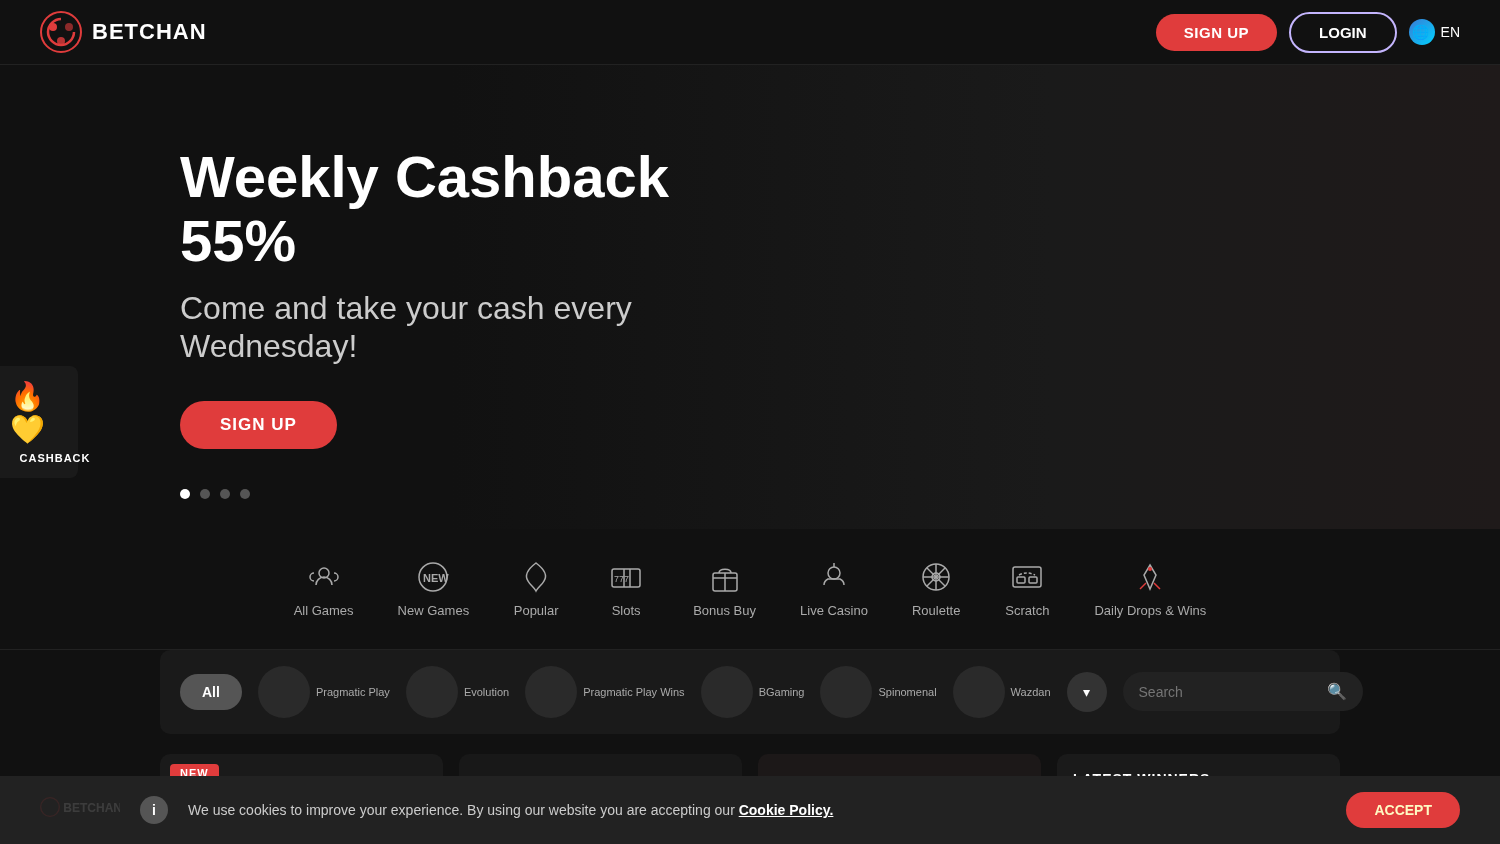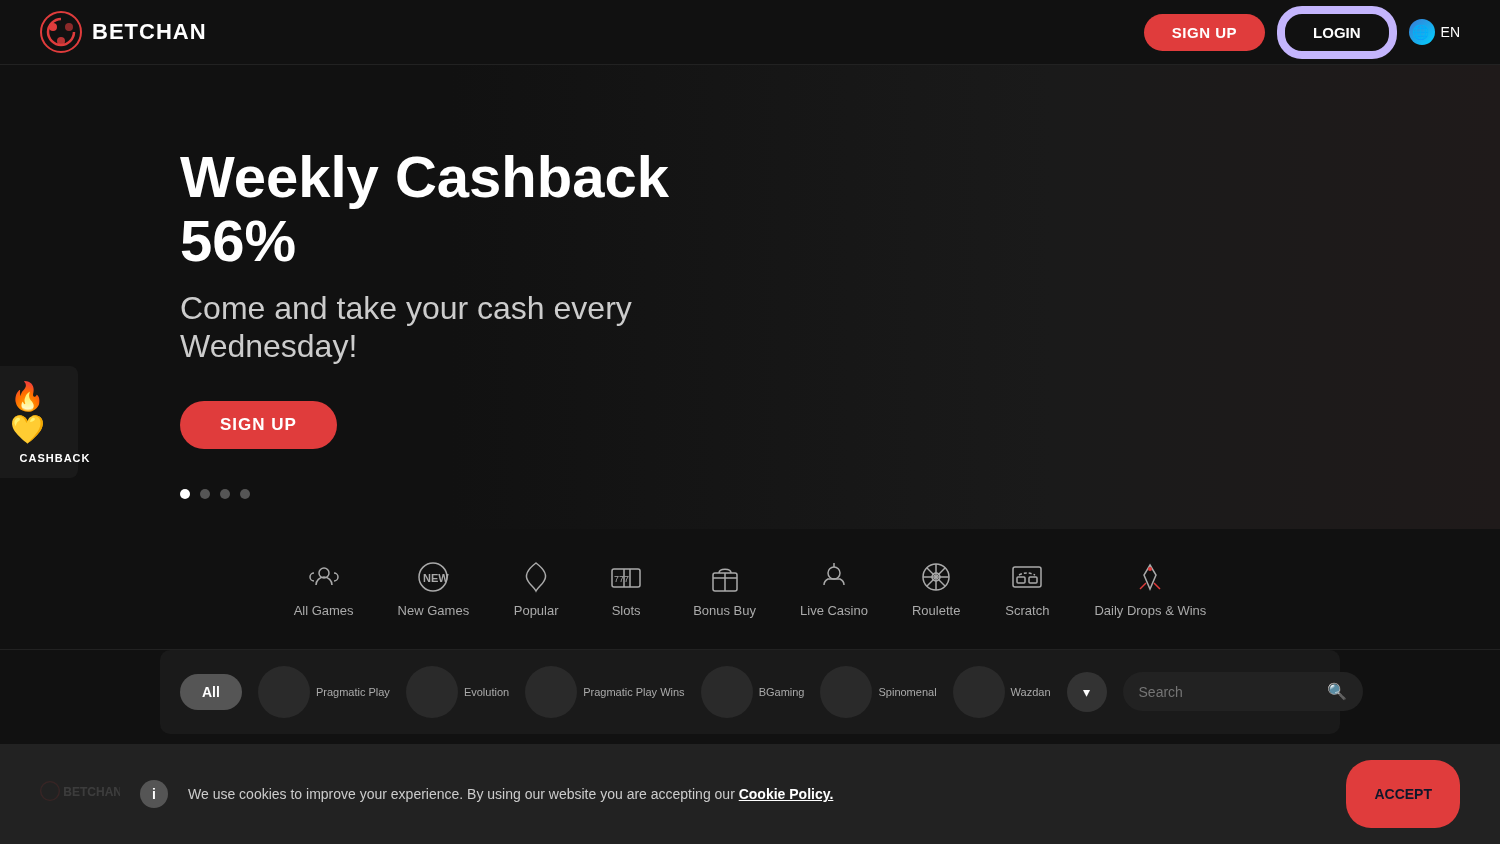--- a/index.html
+++ b/index.html
@@ -52,21 +52,21 @@
       border-radius: 25px;
       padding: 10px 28px;
       font-size: 15px;
       font-weight: 700;
       cursor: pointer;
       letter-spacing: 0.5px;
     }
     .btn-login {
       background: transparent;
       color: #fff;
-      border: 8px solid #c4b5fd;
+      border: 2px solid #c4b5fd;
       border-radius: 25px;
       padding: 10px 28px;
       font-size: 15px;
       font-weight: 700;
       cursor: pointer;
     }
     .lang-btn {
       display: flex;
       align-items: center;
       gap: 6px;
@@ -372,24 +372,24 @@
       color: #ccc;
     }
     .cookie-link {
       color: #fff;
       font-weight: 700;
       text-decoration: underline;
       cursor: pointer;
     }
     .btn-accept {
       background: #e03c3c;
-      color: #0f172a;
+      color: #fef9c3;
       border: none;
       border-radius: 25px;
-      padding: 26px 28px;
+      padding: 10px 28px;
       font-size: 14px;
       font-weight: 700;
       cursor: pointer;
       white-space: nowrap;
     }
 
     
     .icon-svg {
       width: 36px;
       height: 36px;
@@ -419,21 +419,21 @@
   </div>
 </header>
 
 <div class="cashback-sidebar">
   <div class="cashback-emoji">🔥💛</div>
   <span class="cashback-label">CASHBACK</span>
 </div>
 
 <section class="hero">
   <div class="hero-content">
-    <h1 class="hero-title">Weekly Cashback 56%</h1>
+    <h1 class="hero-title">Weekly Cashback 55%</h1>
     <p class="hero-subtitle">Come and take your cash every Wednesday!</p>
     <button class="btn-hero-signup">SIGN UP</button>
   </div>
   <div class="hero-dots">
     <div class="dot active"></div>
     <div class="dot"></div>
     <div class="dot"></div>
     <div class="dot"></div>
   </div>
 </section>

